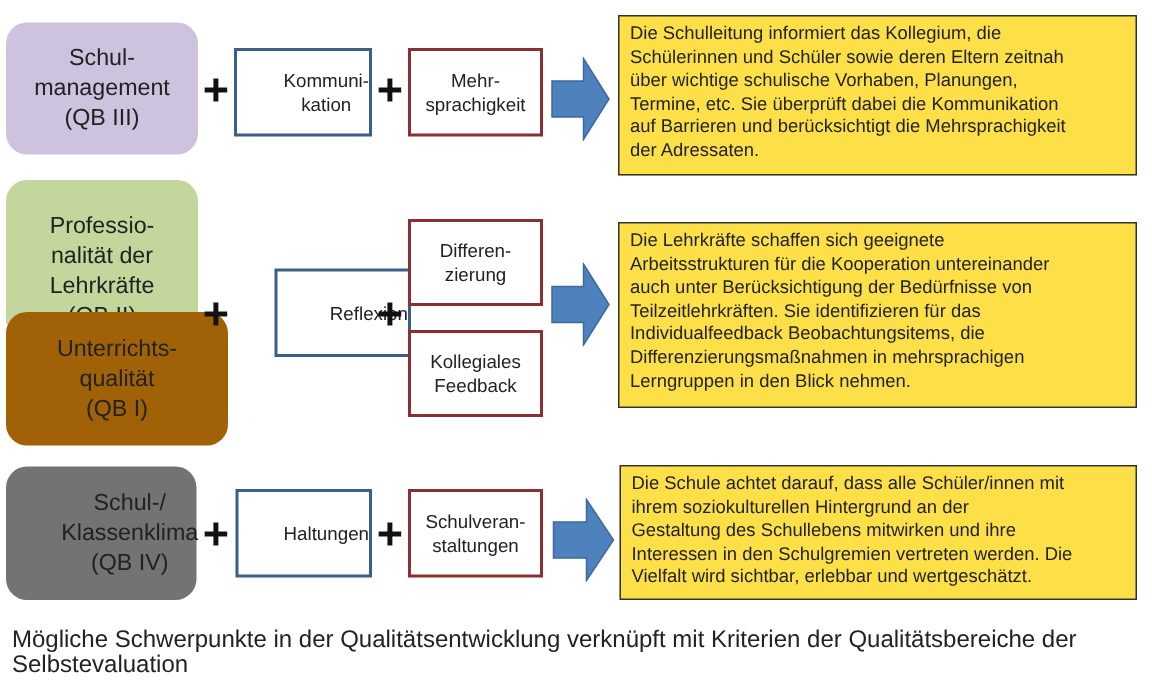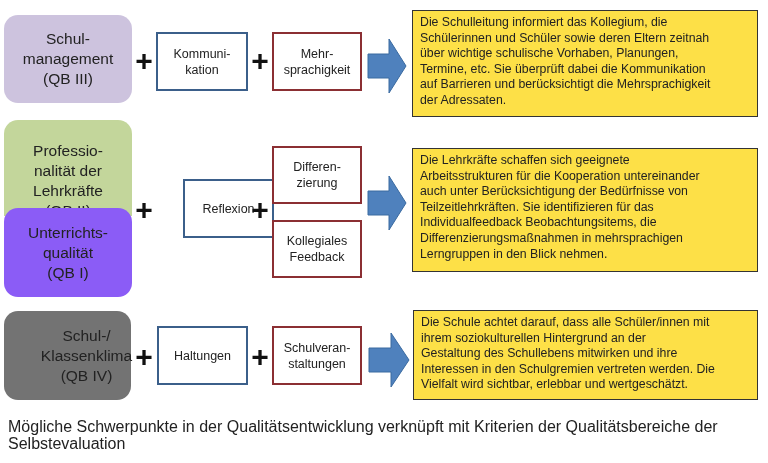--- a/index.html
+++ b/index.html
@@ -5,21 +5,21 @@
   html, body { margin:0; padding:0; background:#ffffff; }
   body { width:768px; height:463px; position:relative; overflow:hidden;
          font-family:"Liberation Sans", sans-serif; color:#222; }
   .abs { position:absolute; box-sizing:border-box; }
   .qb { border-radius:14px; display:flex; align-items:center; justify-content:center;
         text-align:center; font-size:15.5px; line-height:20px; color:#222; }
   .qb span { display:block; white-space:pre-line; }
   .box { background:#fff; display:flex; align-items:center; justify-content:center;
          text-align:center; font-size:12.5px; line-height:16px; color:#222; }
   .box span { white-space:pre-line; }
-  .box.blue { border:2px solid #3b5f8a; }
+  .box.blue { border:2px solid #3b5f8a;justify-content:flex-end; }
   .box.red { border:2px solid #8b2f33; }
   .plus { font-size:30px; font-weight:bold; color:#111; line-height:30px; width:24px; text-align:center; }
   .desc { border:1.5px solid #333; background:#fde047; font-size:12.3px; line-height:15.6px;
           padding:4px 7px; color:#222; }
   .desc span { white-space:pre-line; }
   .arrow svg { display:block; }
   .caption { font-size:16px; line-height:17px; color:#222; white-space:pre-line; }
 </style>
 </head>
 <body>
@@ -52,21 +52,21 @@
 auf Barrieren und berücksichtigt die Mehrsprachigkeit
 der Adressaten.</span>
 </div>
 
 <div class="abs qb" style="left:4px;top:120px;width:128px;height:96px;background:#c3d69b;border-radius:14px 14px 0 0;align-items:flex-start;padding-top:21px;">
   <span>Professio-
 nalität  der
 Lehrkräfte
 (QB II)</span>
 </div>
-<div class="abs qb" style="left:4px;top:208px;width:128px;height:89px;background:#8b5cf6;">
+<div class="abs qb" style="left:4px;top:208px;width:148px;height:89px;background:#a16207;">
   <span>Unterrichts-
 qualität
 (QB I)</span>
 </div>
 <div class="abs plus" style="left:132px;top:195px;">+</div>
 <div class="abs box blue" style="left:157px;top:179px;width:91px;height:59px;margin-left:26px;">
   <span>Reflexion</span>
 </div>
 <div class="abs plus" style="left:248px;top:195px;">+</div>
 <div class="abs box red" style="left:272px;top:146px;width:90px;height:58px;">

